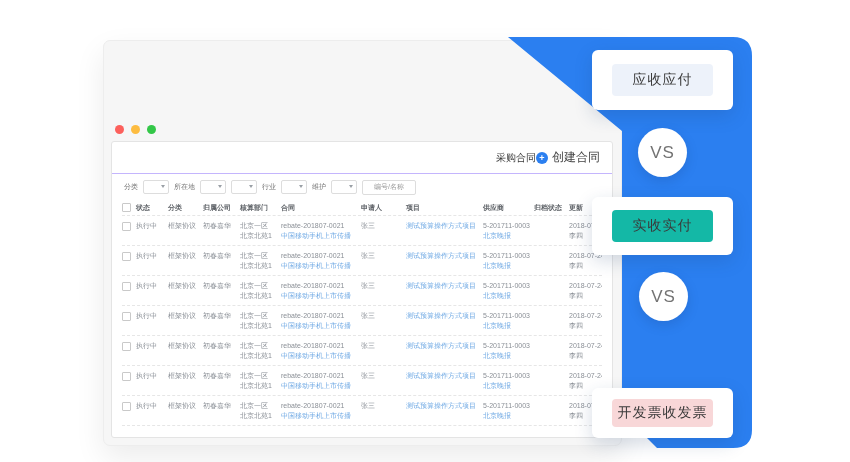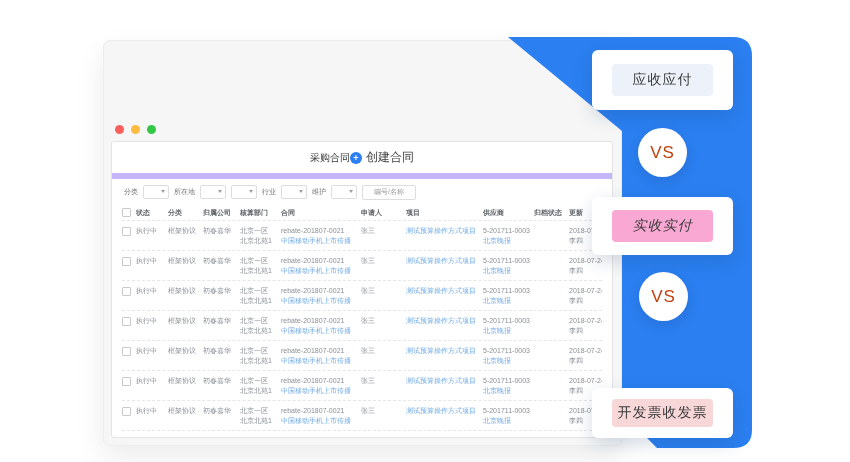--- a/index.html
+++ b/index.html
@@ -12,22 +12,22 @@
 
   
   .window{position:absolute;left:103px;top:40px;width:517px;height:404px;
           background:#f6f6f6;border:1px solid #ededed;border-radius:7px;
           box-shadow:0 12px 30px rgba(0,0,0,.08);z-index:2;}
   .traffic{position:absolute;left:11px;top:84px;display:flex;gap:7px;}
   .dot{width:9px;height:9px;border-radius:50%;}
 
   .panel{position:absolute;left:7px;top:100px;width:502px;height:297px;
          background:#fff;border:1px solid #e4e4e4;border-radius:3px;box-sizing:border-box;}
-  .panel-head{height:31px;display:flex;align-items:center;justify-content:center;
-              padding:0 12px;border-bottom:6px solid #c4b5fd;}
+  .panel-head{height:31px;display:flex;align-items:center;justify-content:flex-end;
+              padding:0 12px;border-bottom:1px solid #c4b5fd;}
   .panel-title{font-size:10px;color:#3a3a3a;}
   .create-btn{display:flex;align-items:center;gap:4px;cursor:pointer;}
   .create-circle{width:12px;height:12px;border-radius:50%;background:#2b7ff0;color:#fff;
                  font-size:9px;line-height:12px;text-align:center;font-weight:bold;}
   .create-label{font-size:12px;color:#444;}
 
   
   .filters{height:26px;display:flex;align-items:center;padding:0 12px;gap:5px;}
   .f-label{font-size:7px;color:#777;white-space:nowrap;}
   .f-select{width:24px;height:12px;background:#fff;border:1px solid #ddd;border-radius:2px;
@@ -54,24 +54,24 @@
 
   
   .mk-card{position:absolute;width:141px;background:#fff;border-radius:6px;z-index:4;
            box-shadow:0 6px 18px rgba(30,60,110,.18);display:flex;align-items:center;justify-content:center;}
   .mk-label{width:101px;height:32px;border-radius:4px;display:flex;align-items:center;justify-content:center;
             font-size:14px;color:#3a3a3a;letter-spacing:1px;}
   .card1{left:592px;top:50px;height:60px;}
   .card2{left:592px;top:197px;height:58px;}
   .card3{left:592px;top:340px;height:50px;margin-top:48px;}
   .lab1{background:#edf2fa;}
-  .lab2{background:#f9a8d4;font-style:italic;}
+  .lab2{background:#14b8a6;}
   .lab3{background:#f8d7d8;height:28px;}
   .vs-circle{position:absolute;width:49px;height:49px;border-radius:50%;background:#fff;z-index:4;
-             display:flex;align-items:center;justify-content:center;font-size:17px;color:#c2410c;
+             display:flex;align-items:center;justify-content:center;font-size:17px;color:#737373;
              letter-spacing:1px;box-shadow:0 4px 12px rgba(20,50,110,.18);}
   .vs1{left:638px;top:128px;}
   .vs2{left:639px;top:272px;}
 </style>
 </head>
 <body>
 
 <div class="stage">
 
   <svg class="blue-svg" viewBox="0 0 850 462">

